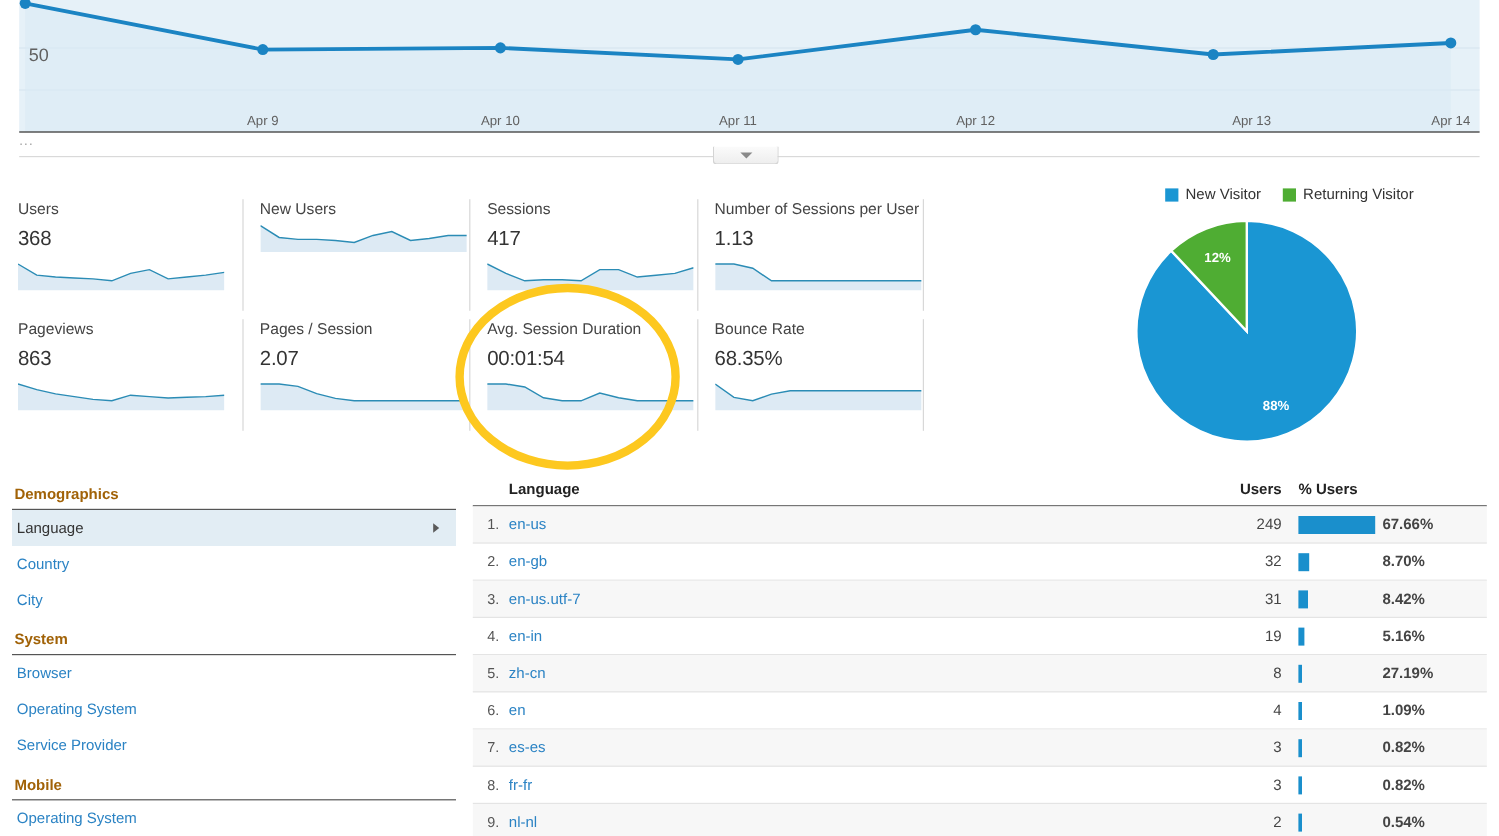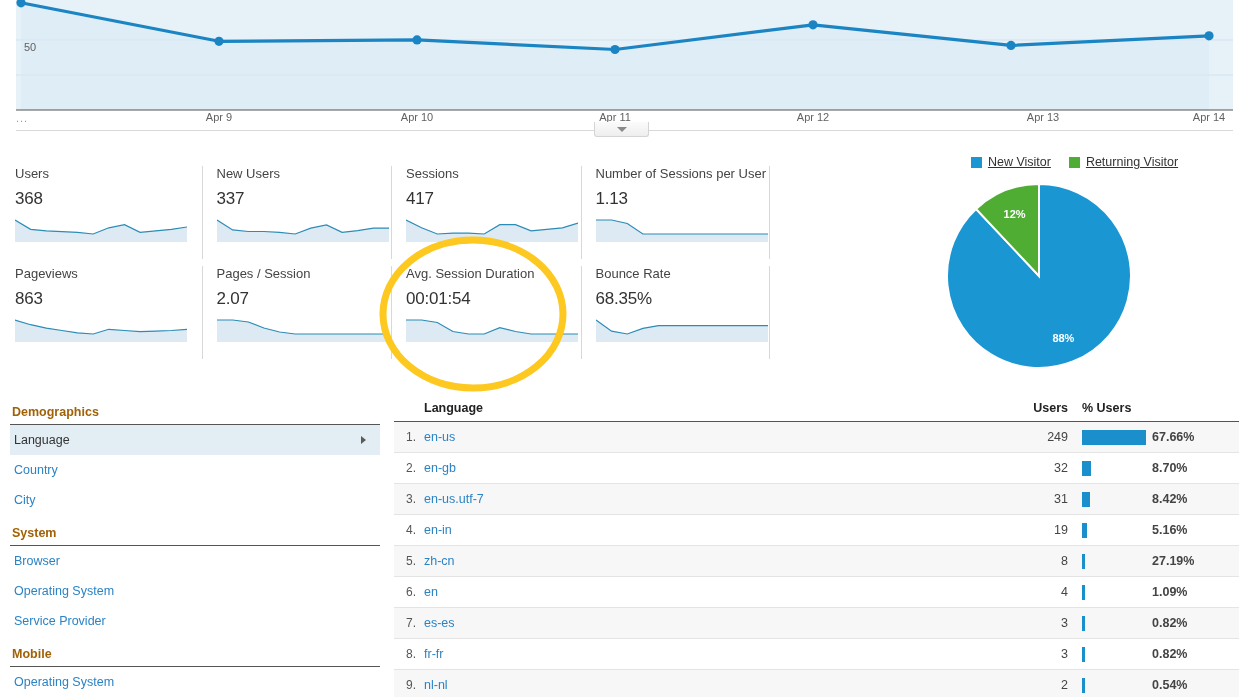--- a/index.html
+++ b/index.html
@@ -13,24 +13,24 @@
   }
   #root { position: relative; width: 1249px; height: 697px; }
 
   
   .timeline {
     position: absolute; left: 0; top: 0; width: 1249px; height: 112px;
   }
   .timeline svg { display: block; }
   .yaxis-label {
     position: absolute; left: 24px; top: 41px;
-    font-size: 11px; color: #616161; line-height: 12px;
+    font-size: 15px; color: #616161; line-height: 12px;
   }
   .xlabels {
-    position: absolute; left: 0; top: 111px; width: 1014px; height: 20px;
+    position: absolute; left: 0; top: 95px; width: 1014px; height: 20px;
   }
   .xlabels .xl {
     position: absolute; font-size: 11px; color: #616161;
     transform: translateX(-50%); white-space: nowrap;
   }
   .ellipsis-lbl {
     position: absolute; left: 16px; top: 112px;
     font-size: 11px; color: #9e9e9e; letter-spacing: 1px;
   }
   .hr-under-chart {
@@ -76,21 +76,21 @@
   }
   .spark { margin-top: 4px; width: 172px; height: 24px; display: block; }
 
   
   .pie-block { position: absolute; left: 900px; top: 150px; width: 349px; height: 240px; }
   .pie-legend {
     position: absolute; left: 0; top: 5px; width: 349px;
     display: flex; justify-content: center; align-items: center; gap: 18px;
     font-size: 12.5px; color: #333;
   }
-  .pie-legend .li { display: flex; align-items: center; gap: 6px; text-decoration: underline; }
+  .pie-legend .li { display: flex; align-items: center; gap: 6px; }
   .swatch { width: 11px; height: 11px; display: inline-block; }
   .pie-svg { position: absolute; left: 0; top: 25px; }
 
   
   .leftnav {
     position: absolute; left: 10px; top: 400px; width: 370px;
   }
   .nav-head {
     font-size: 12.5px; font-weight: bold; color: #a16207;
     padding: 4px 0 4px 2px; border-bottom: 1px solid #555;
@@ -188,21 +188,20 @@
       <div class="metric">
         <div class="metric-label">Users</div>
         <div class="metric-value">368</div>
         <svg class="spark" viewBox="0 0 172 24" preserveAspectRatio="none">
             <path d="M0.0,2.0 L15.6,11.3 L31.3,12.9 L46.9,13.7 L62.5,14.4 L78.2,16.0 L93.8,9.8 L109.5,6.7 L125.1,14.4 L140.7,12.9 L156.4,11.3 L172.0,9.0 L172,24 L0,24 Z" fill="#ddeaf4"></path>
             <path d="M0.0,2.0 L15.6,11.3 L31.3,12.9 L46.9,13.7 L62.5,14.4 L78.2,16.0 L93.8,9.8 L109.5,6.7 L125.1,14.4 L140.7,12.9 L156.4,11.3 L172.0,9.0" fill="none" stroke="#2b8cb5" stroke-width="1.2" vector-effect="non-scaling-stroke"></path>
           </svg>
       </div>
       <div class="metric">
         <div class="metric-label">New Users</div>
-        <div class="metric-value">337</div>
         <svg class="spark" viewBox="0 0 172 24" preserveAspectRatio="none">
             <path d="M0.0,2.0 L15.6,11.9 L31.3,13.5 L46.9,13.5 L62.5,14.4 L78.2,16.0 L93.8,10.2 L109.5,6.9 L125.1,14.4 L140.7,12.7 L156.4,10.2 L172.0,10.2 L172,24 L0,24 Z" fill="#ddeaf4"></path>
             <path d="M0.0,2.0 L15.6,11.9 L31.3,13.5 L46.9,13.5 L62.5,14.4 L78.2,16.0 L93.8,10.2 L109.5,6.9 L125.1,14.4 L140.7,12.7 L156.4,10.2 L172.0,10.2" fill="none" stroke="#2b8cb5" stroke-width="1.2" vector-effect="non-scaling-stroke"></path>
           </svg>
       </div>
       <div class="metric">
         <div class="metric-label">Sessions</div>
         <div class="metric-value">417</div>
         <svg class="spark" viewBox="0 0 172 24" preserveAspectRatio="none">
             <path d="M0.0,2.0 L15.6,9.8 L31.3,16.0 L46.9,15.2 L62.5,15.2 L78.2,16.0 L93.8,6.7 L109.5,6.7 L125.1,12.9 L140.7,11.3 L156.4,9.8 L172.0,5.1 L172,24 L0,24 Z" fill="#ddeaf4"></path>

